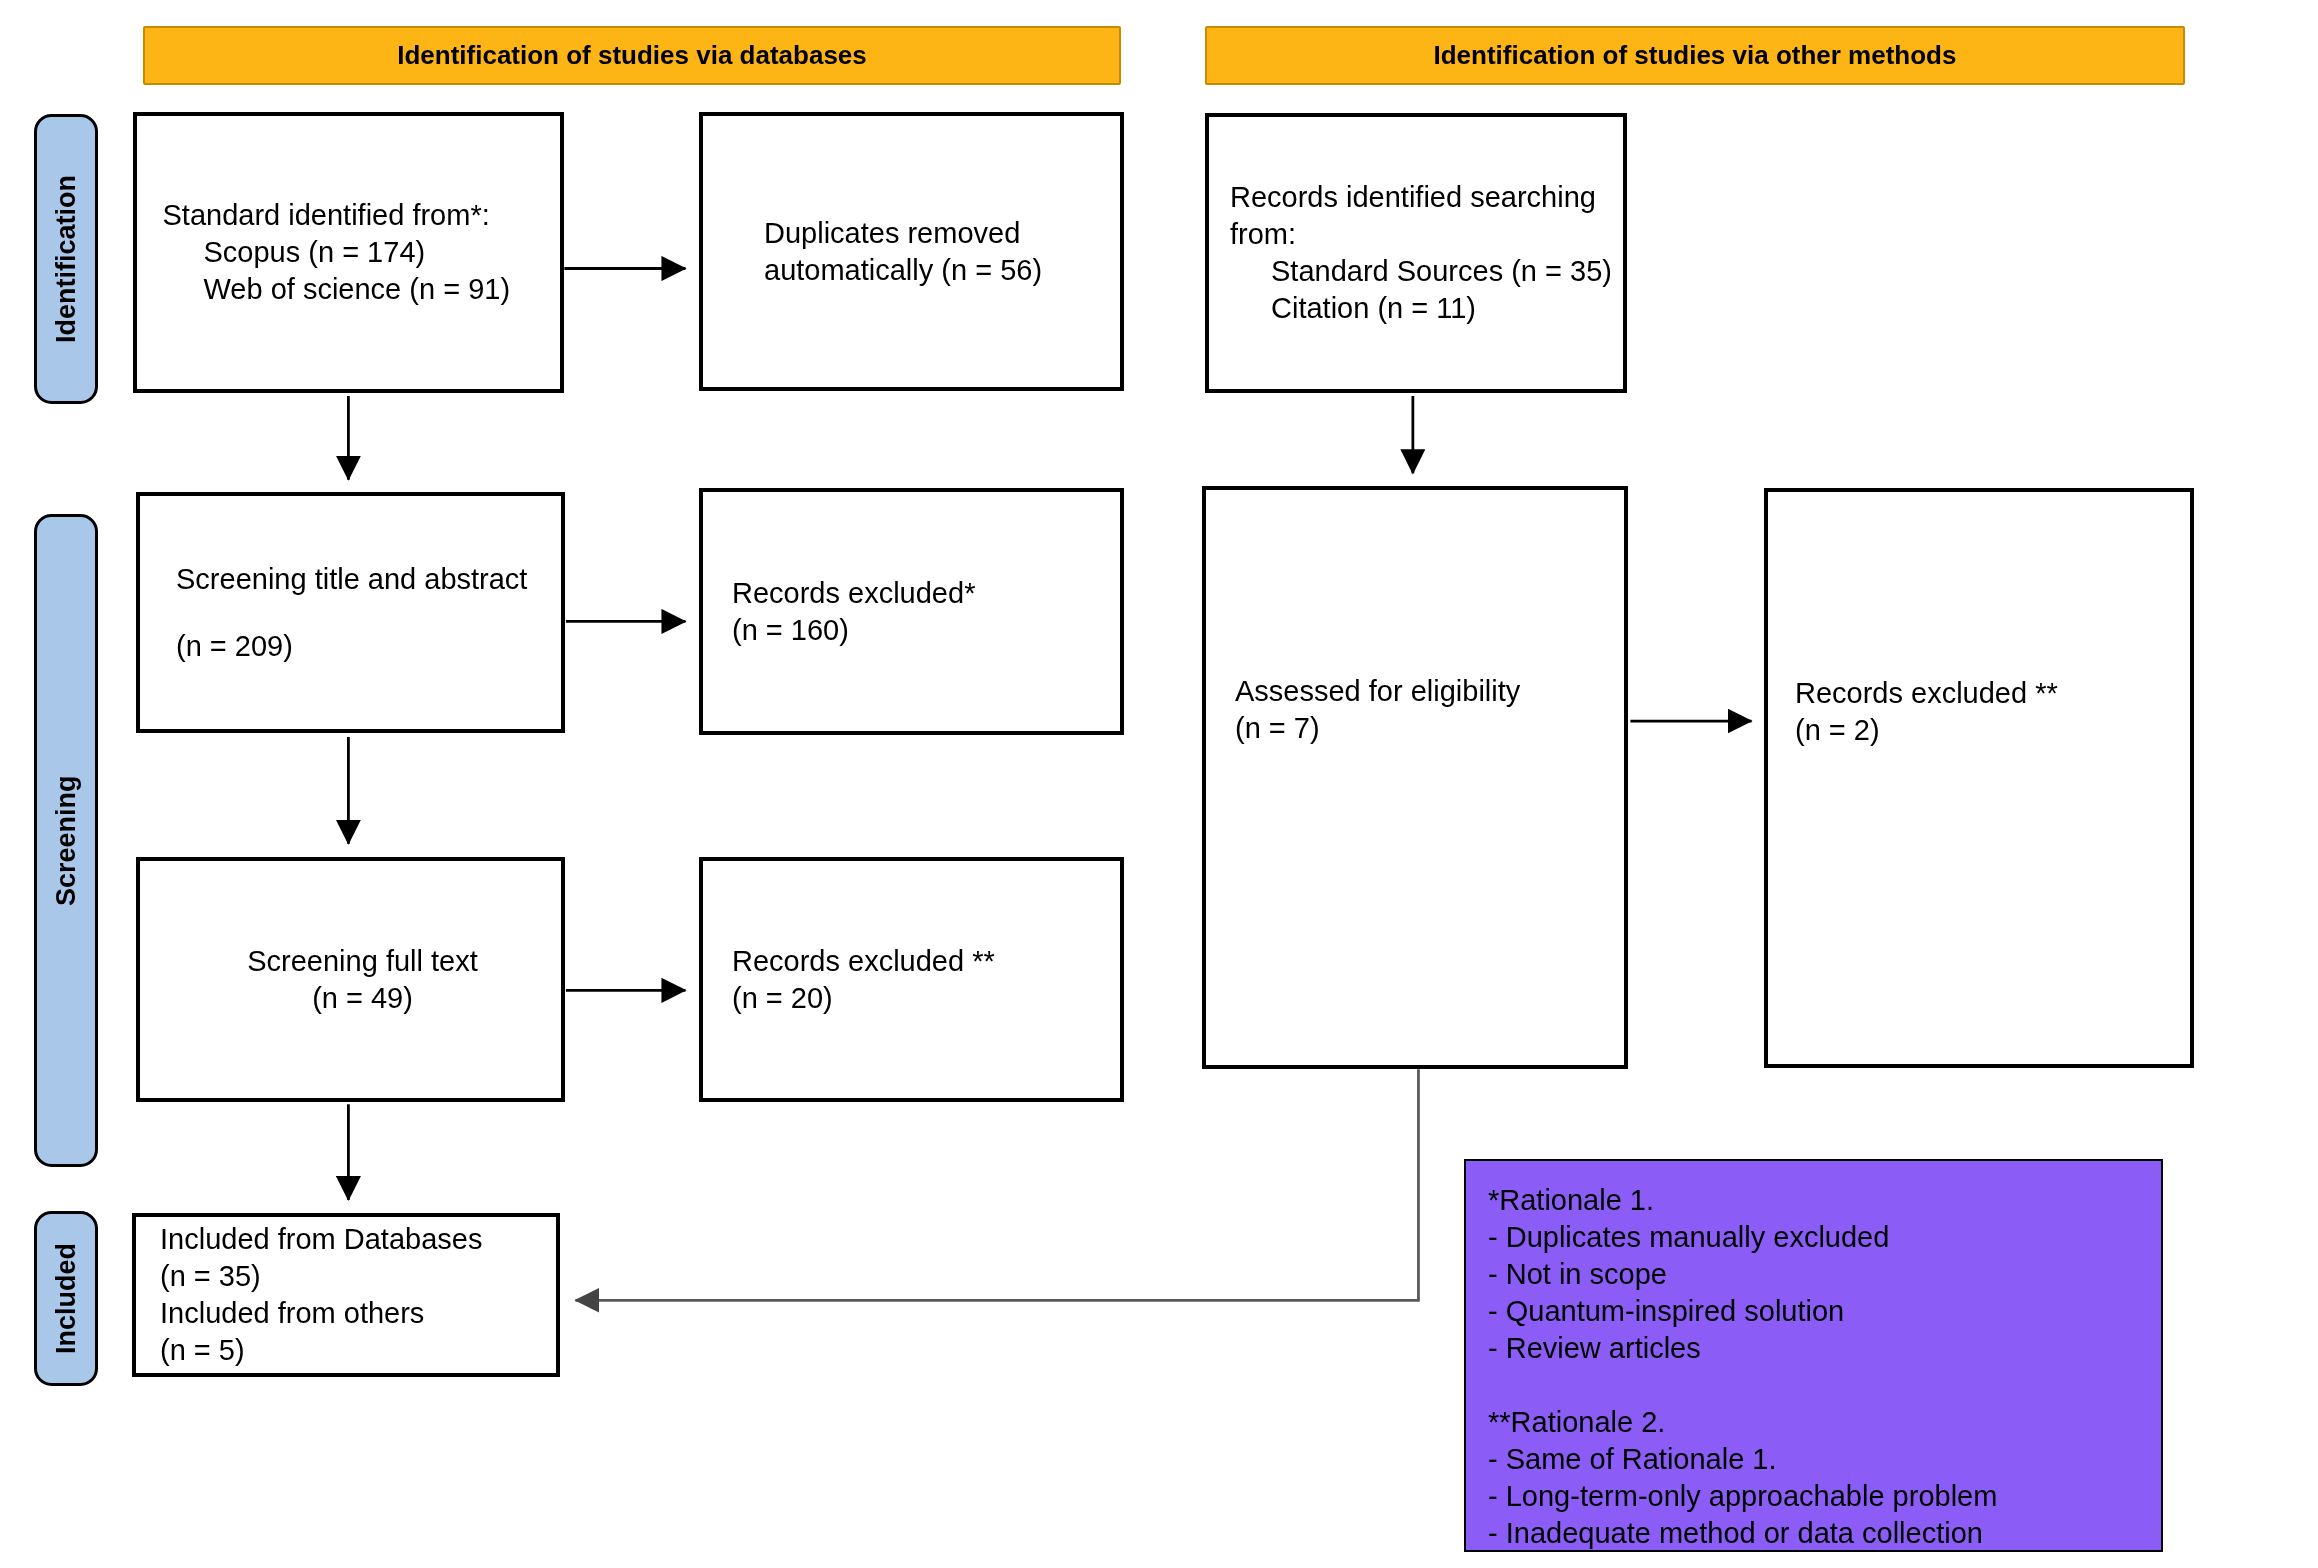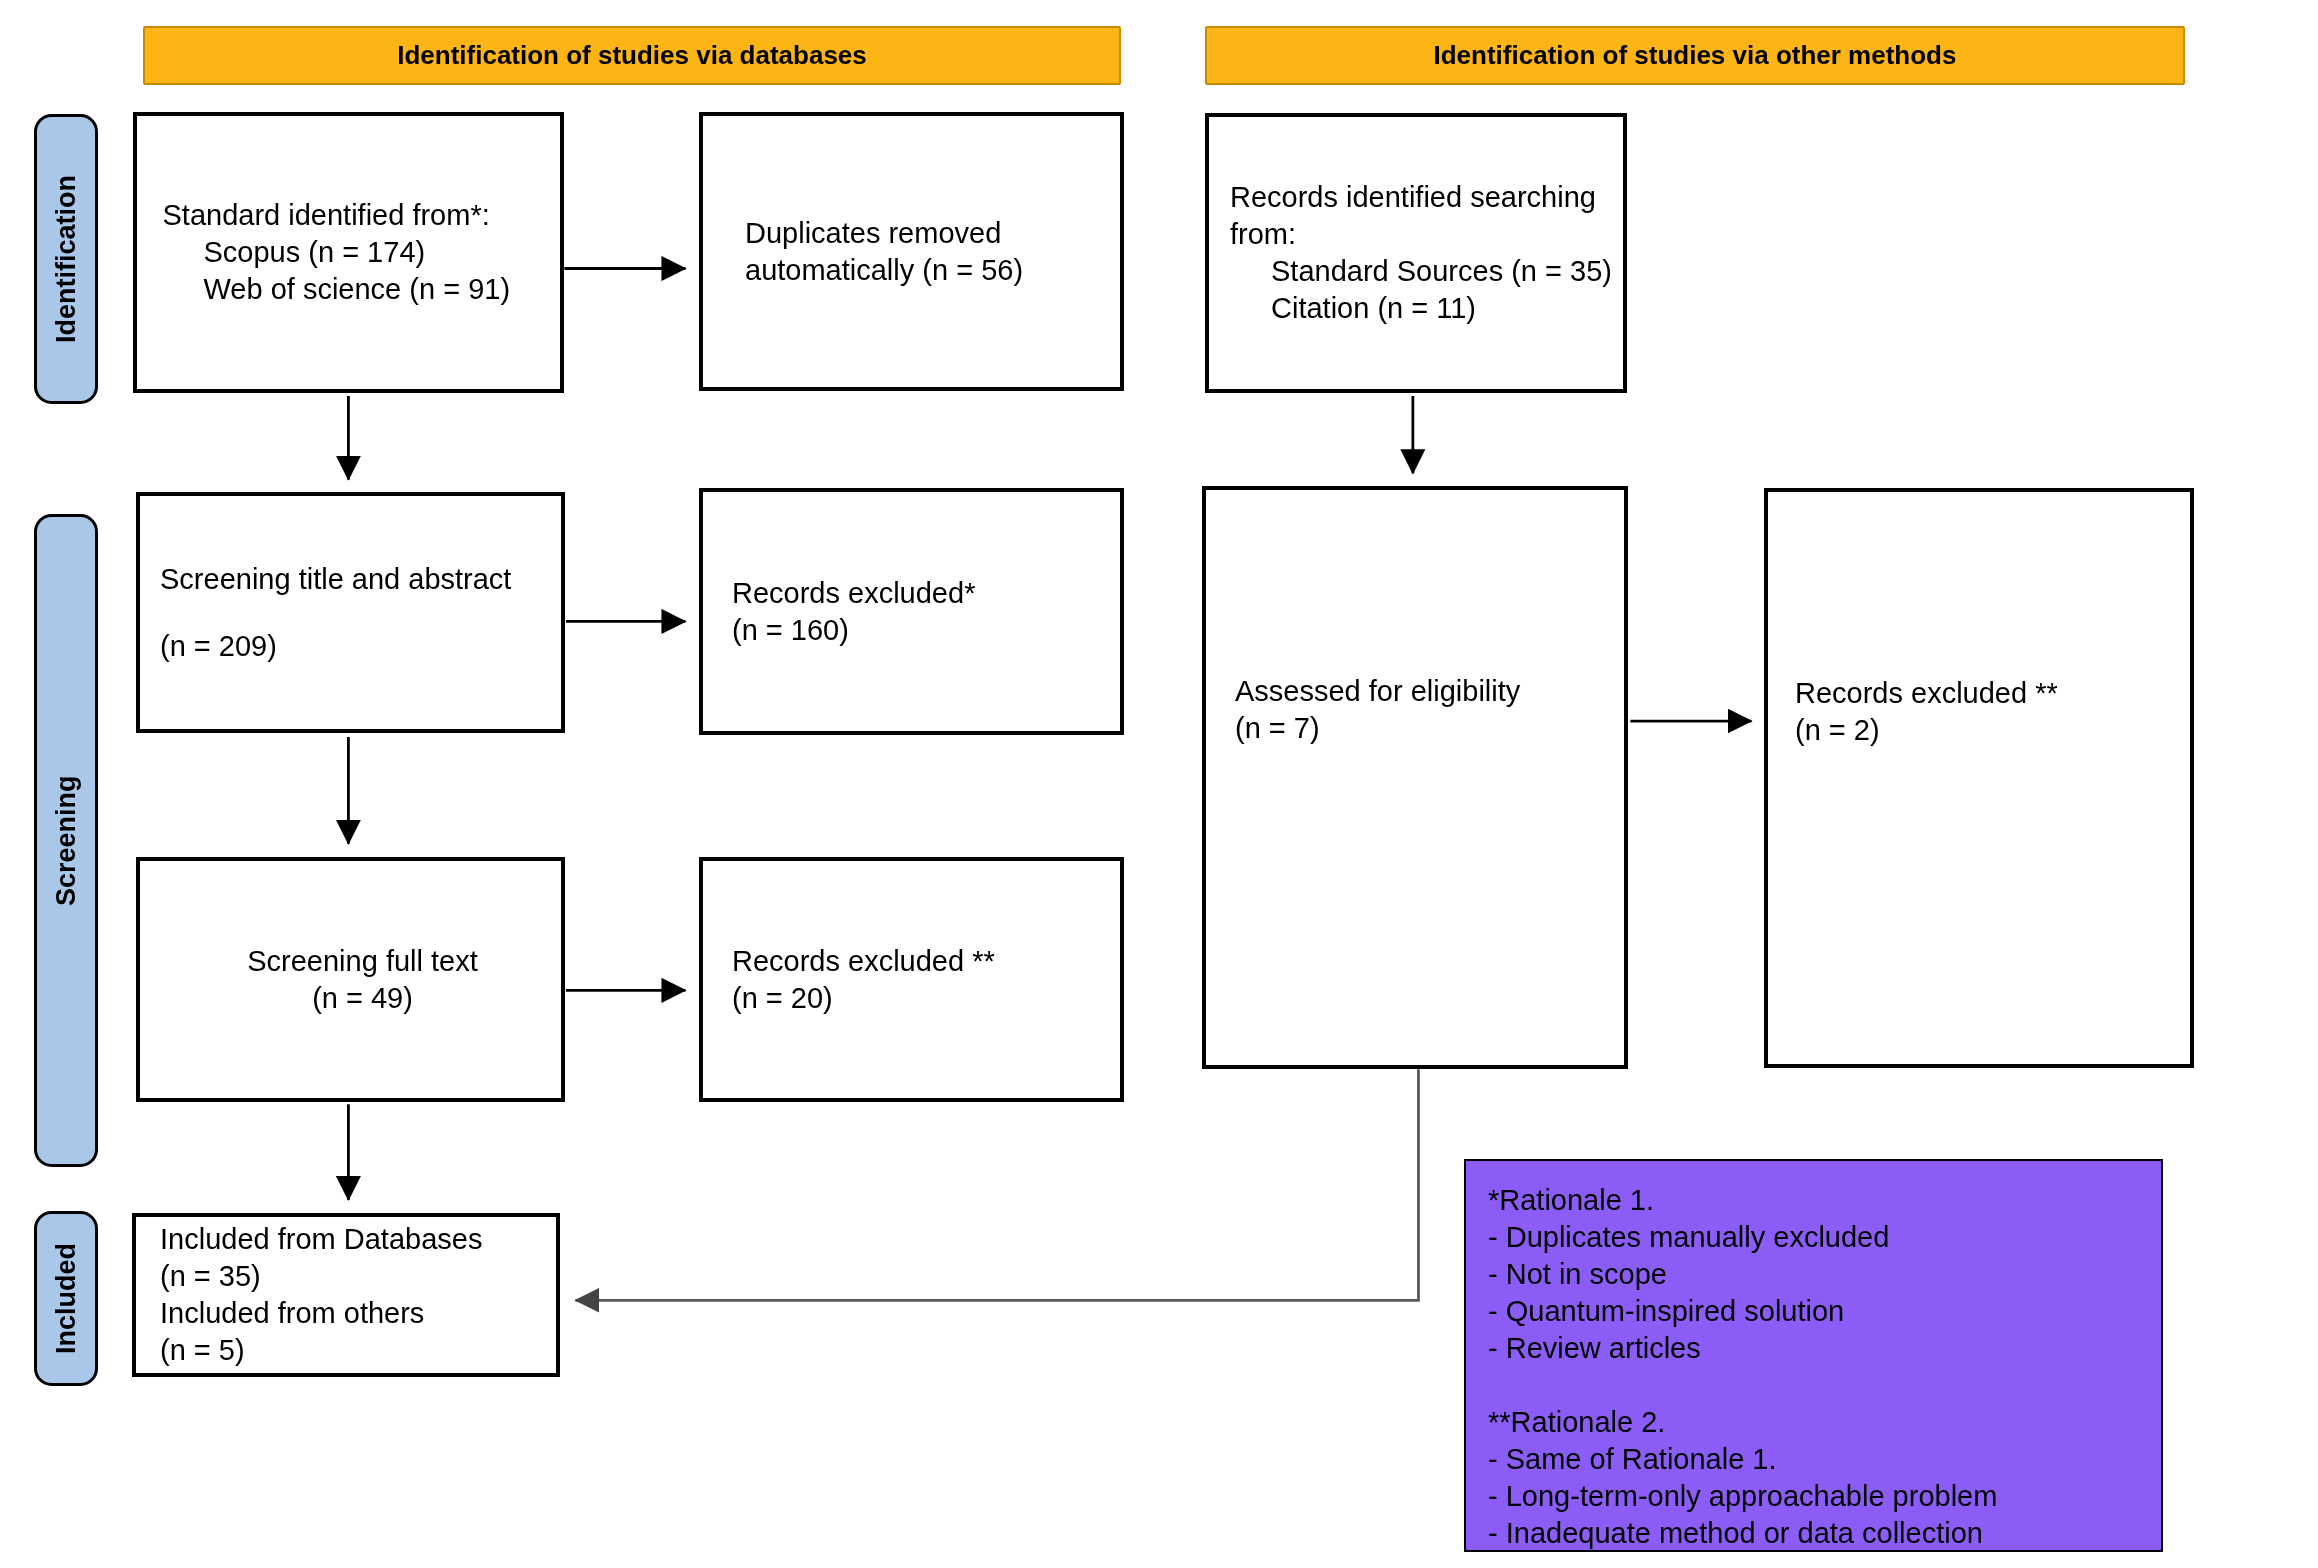--- a/index.html
+++ b/index.html
@@ -46,22 +46,22 @@
     position: absolute;
     background: #fff;
     border: 4px solid #000;
     box-sizing: border-box;
     display: flex; flex-direction: column; justify-content: center;
     font-size: 29px; line-height: 37px;
   }
   .box .indent { padding-left: 41px; }
 
   .box-a { left: 133px;  top: 112px;  width: 431px;  height: 281px; padding-left: 25.5px; padding-right: 12.7px; }
-  .box-b { left: 699px;  top: 112px;  width: 425px;  height: 279px; padding-left: 42px; padding-right: 12.7px; }
-  .box-c { left: 136px;  top: 492px;  width: 429px;  height: 241px; padding-left: 20px; gap: 30px; }
+  .box-b { left: 699px;  top: 112px;  width: 425px;  height: 279px; padding-left: 61px; padding-right: 12.7px; }
+  .box-c { left: 136px;  top: 492px;  width: 429px;  height: 241px; padding-left: 36px; gap: 30px; }
   .box-d { left: 699px;  top: 488px;  width: 425px;  height: 247px; padding-left: 29px; }
   .box-e { left: 136px;  top: 857px; width: 429px;  height: 245px; padding-left: 24px; text-align: center; }
   .box-f { left: 699px;  top: 857px; width: 425px;  height: 245px; padding-left: 29px; }
   .box-g { left: 132px;  top: 1213px; width: 428px;  height: 164px; padding-left: 24px; line-height: 37px; }
   .box-h { left: 1205px; top: 113px;  width: 422px;  height: 280px; padding-left: 21px; padding-right: 9.6px; }
   .box-i { left: 1202px; top: 486px;  width: 426px;  height: 583px; padding-left: 29px; justify-content: flex-start; padding-top: 183px; }
   .box-j { left: 1764px; top: 488px;  width: 430px;  height: 580px; padding-left: 27px; justify-content: flex-start; padding-top: 183px; }
 
   
   .box-r {

